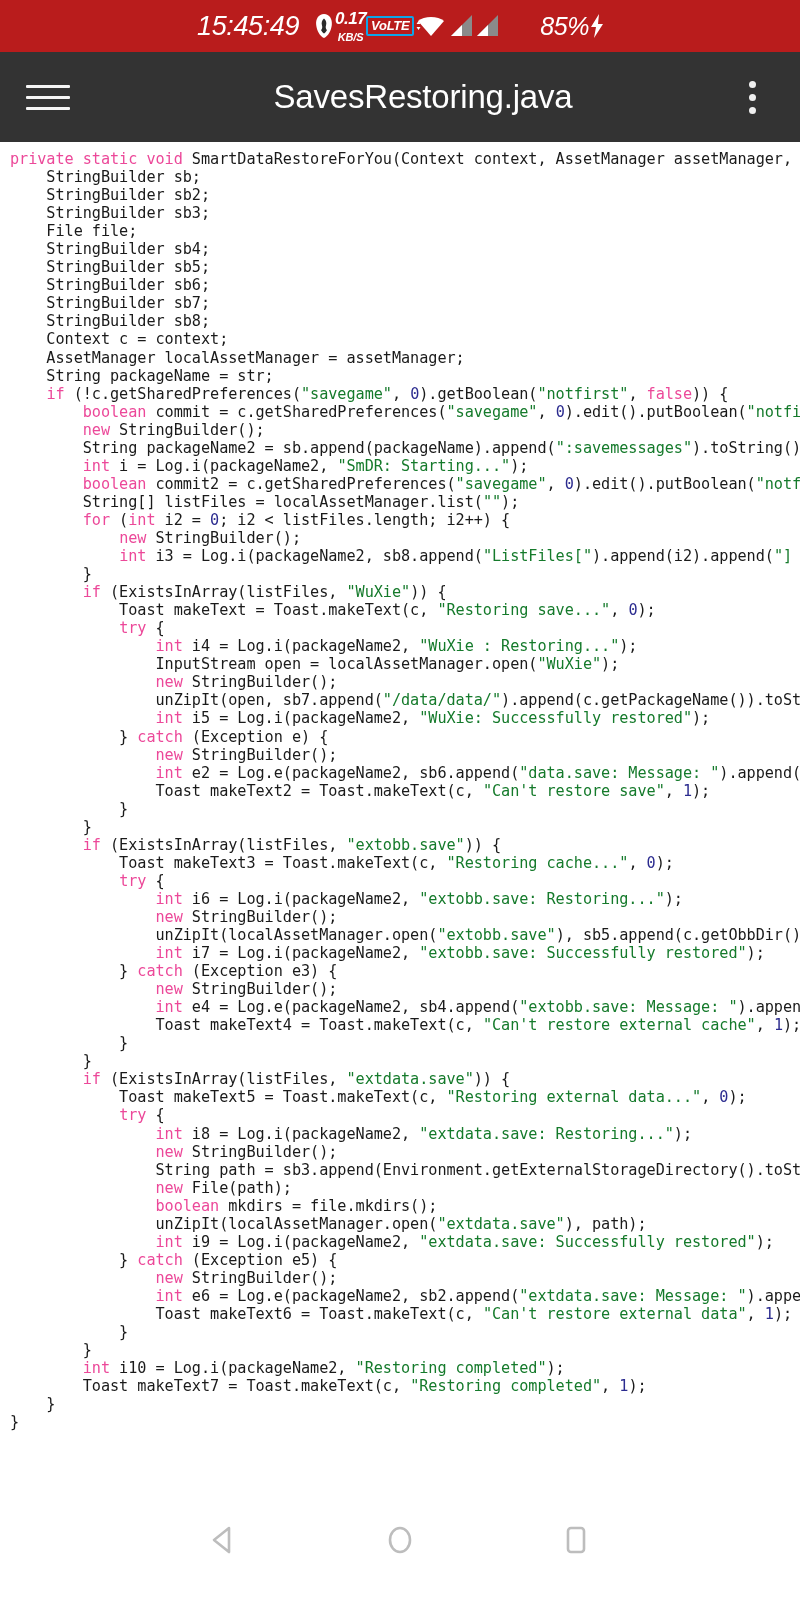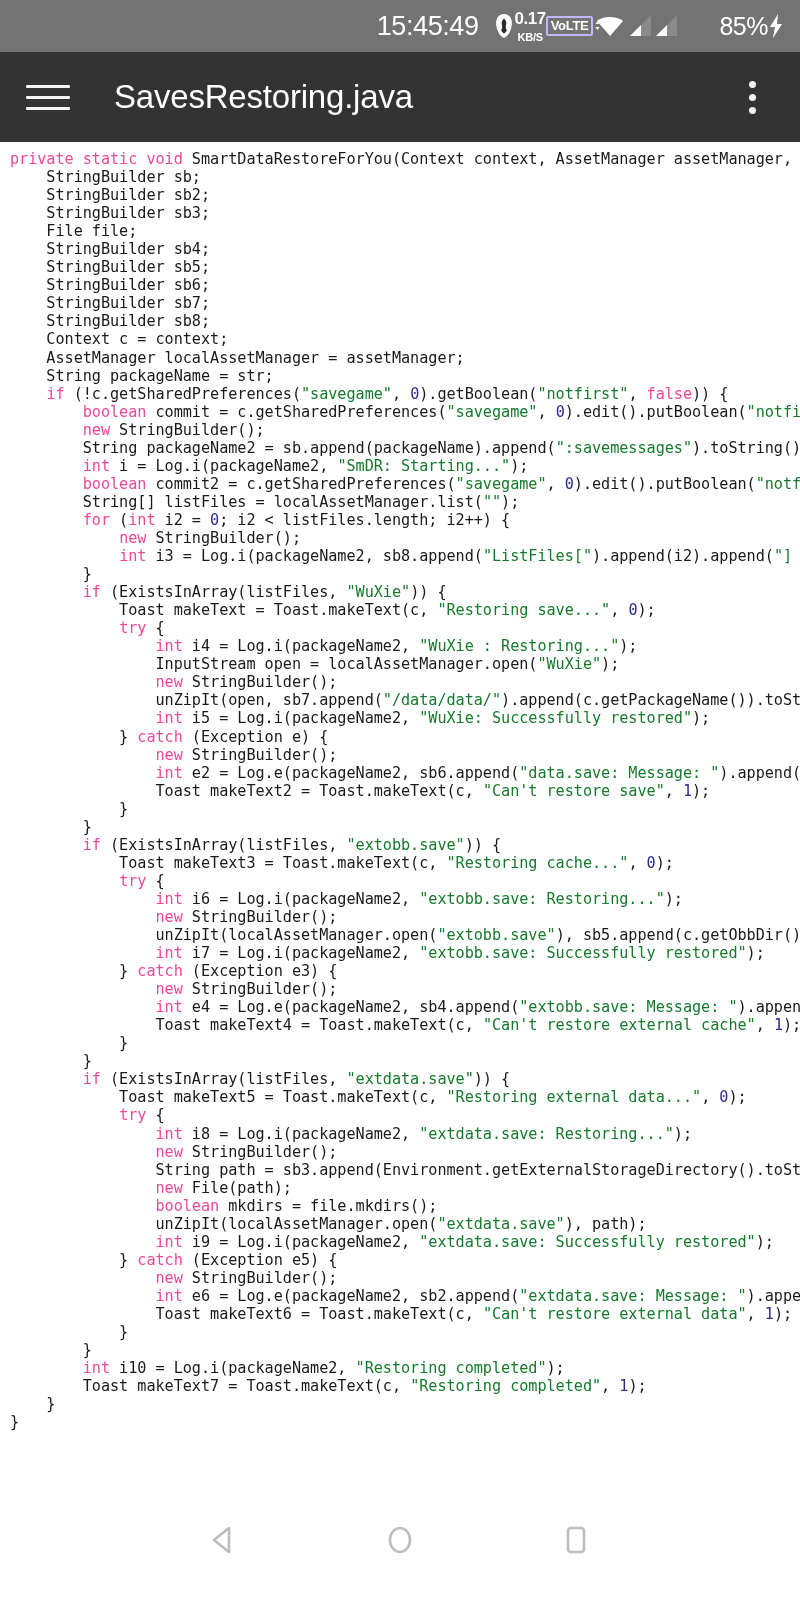--- a/index.html
+++ b/index.html
@@ -11,27 +11,28 @@
     width: 800px;
     height: 1600px;
     font-family: "Liberation Sans", sans-serif;
     overflow: hidden;
     position: relative;
   }
 
   
   #status-bar {
     height: 52px;
-    background: #737373;
-    display: flex;
-    align-items: center;
-    justify-content: flex-end;
+    background: #b91c1c;
+    display: flex;
+    align-items: center;
+    justify-content: center;
     padding: 0 16px 0 18px;
     box-sizing: border-box;
     color: #ffffff;
+    font-style: italic;
   }
   #status-left {
     display: flex;
     align-items: center;
     gap: 14px;
   }
   #status-clock {
     font-size: 27px;
     font-weight: 400;
     letter-spacing: -0.4px;
@@ -48,39 +49,40 @@
   }
   #net-speed {
     display: flex;
     flex-direction: column;
     align-items: center;
     line-height: 1;
   }
   #net-speed .val { font-size: 17px; font-weight: 700; letter-spacing: -0.5px;}
   #net-speed .unit { font-size: 11px; font-weight: 700; margin-top: 5px; letter-spacing: -0.2px;}
   #volte-badge {
-    border: 2px solid #c4b5fd;
+    border: 2px solid #0ea5e9;
     border-radius: 2px;
     padding: 1px 3px;
     font-size: 13px;
     font-weight: 700;
     letter-spacing: -0.3px;
     line-height: 1.1;
   }
   .icon-svg { display: block; }
   #battery-pct { font-size: 25px; font-weight: 400; letter-spacing: -0.5px; margin-left: 40px; }
 
   
   #app-bar {
     height: 90px;
     background: #333333;
     display: flex;
     align-items: center;
     padding: 0 28px 0 26px;
     box-sizing: border-box;
+    text-align: center;
   }
   #menu-button {
     width: 46px; height: 46px;
     display: flex; flex-direction: column;
     justify-content: center; gap: 8px;
     cursor: pointer;
     flex: 0 0 auto;
   }
   #menu-button span {
     display: block;

